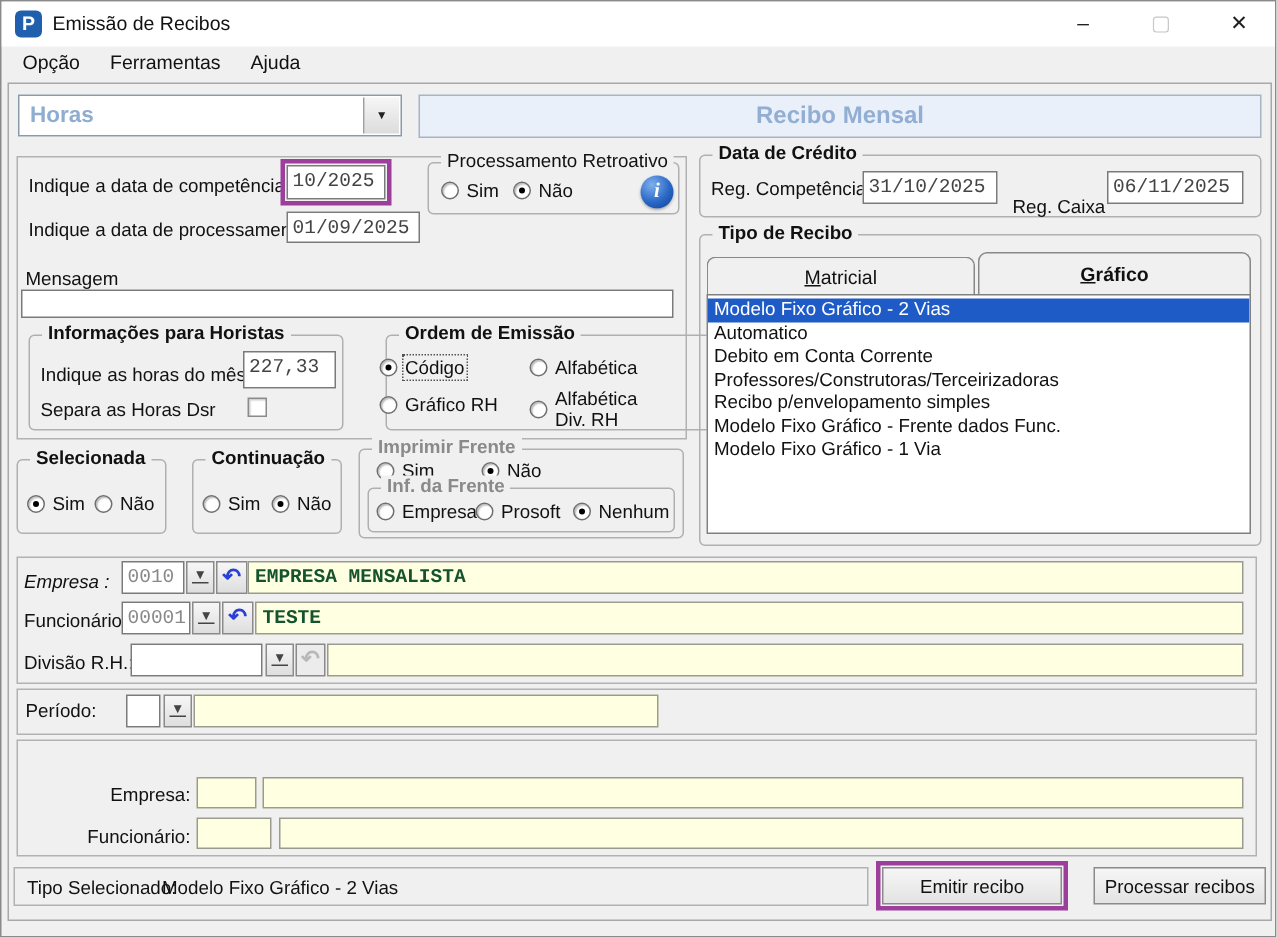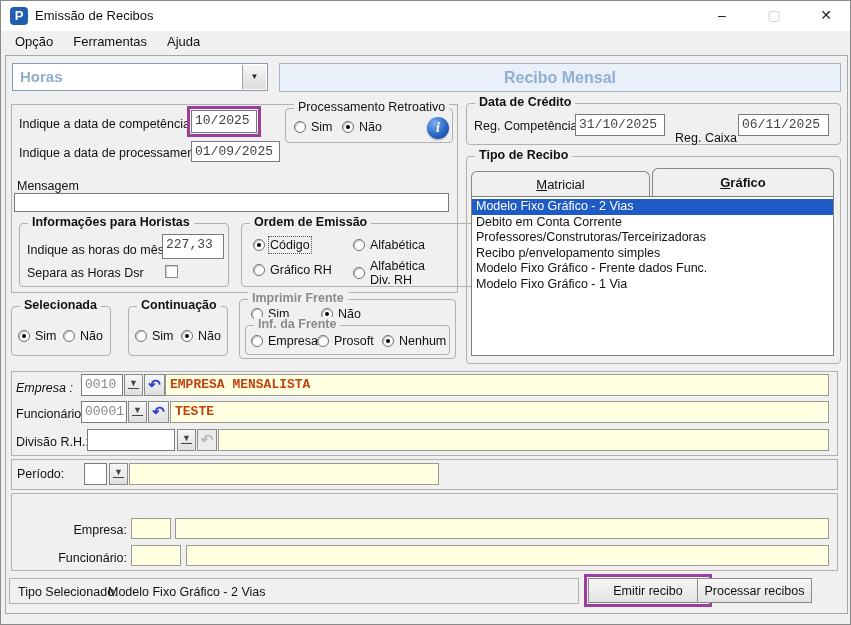--- a/index.html
+++ b/index.html
@@ -33,21 +33,21 @@
 
   .group { position:absolute; border:1px solid #b0b0b0; border-radius:4px; }
   .gtitle { position:absolute; top:-9px; left:8px; background:#f0f0f0; padding:0 4px; font-size:12.5px; white-space:nowrap; }
   .bold { font-weight:bold; }
   .gray { color:#8a8a8a; }
 
   .lbl { position:absolute; font-size:12.5px; white-space:nowrap; }
   .field { position:absolute; background:#fff; border:1px solid #7a7a7a; font-family:"Liberation Mono","DejaVu Sans Mono",monospace;
            font-size:13px; color:#444; padding:2px 3px 0 3px; overflow:hidden; white-space:nowrap; }
   .yfield { position:absolute; background:#ffffe1; border:1px solid #9a9a8e; font-family:"Liberation Mono","DejaVu Sans Mono",monospace;
-            font-size:13px; font-weight:bold; color:#c2410c; padding:2px 4px 0 4px; overflow:hidden; white-space:nowrap; }
+            font-size:13px; font-weight:bold; color:#14532d; padding:2px 4px 0 4px; overflow:hidden; white-space:nowrap; }
   .codefield { color:#888; }
   .purple-frame { position:absolute; border:3px solid #9c3e9c; }
 
   .radio-opt { position:absolute; display:flex; align-items:center; gap:5px; font-size:12.5px; white-space:nowrap; }
   .rb { width:12px; height:12px; border-radius:50%; background:#fff; border:1px solid #6f6f6f; position:relative; flex:0 0 auto;
         box-shadow:inset 1px 1px 1px rgba(0,0,0,.25); }
   .rb.on::after { content:""; position:absolute; left:3px; top:3px; width:4px; height:4px; border-radius:50%; background:#000; }
   .focus-dotted { outline:1px dotted #555; outline-offset:1px; }
   .checkbox { position:absolute; width:13px; height:13px; background:#fff; border:1px solid #8a8a8a;
               box-shadow:inset 1px 1px 1px rgba(0,0,0,.2); }
@@ -132,21 +132,21 @@
   <div class="field" style="left:13px; top:192px; width:435px; height:19px;"></div>
 
   <div class="group" style="left:18px; top:222px; width:210px; height:64px;">
     <span class="gtitle bold">Informações para Horistas</span>
   </div>
   <span class="lbl" style="left:26px; top:242px;">Indique as horas do mês</span>
   <div class="field" style="left:161px; top:233px; width:62px; height:25px;">227,33</div>
   <span class="lbl" style="left:26px; top:265px;">Separa as Horas Dsr</span>
   <span class="checkbox" style="left:164px; top:264px;"></span>
 
-  <div class="group" style="left:240px; top:222px; width:244px; height:64px;">
+  <div class="group" style="left:256px; top:222px; width:244px; height:64px;">
     <span class="gtitle bold">Ordem de Emissão</span>
   </div>
   <span class="radio-opt" style="left:252px; top:237px;">
     <span class="rb on"></span>
     <span class="focus-dotted">Código</span>
   </span>
   <span class="radio-opt" style="left:352px; top:237px;">
     <span class="rb"></span>
     <span>Alfabética</span>
   </span>
@@ -219,20 +219,21 @@
   <span class="lbl" style="left:674px; top:118px;margin-top:12px;">Reg. Caixa</span>
   <div class="field" style="left:737px; top:113px; width:91px; height:22px;">06/11/2025</div>
 
   <div class="group" style="left:465px; top:155px; width:375px; height:208px;">
     <span class="gtitle bold">Tipo de Recibo</span>
   </div>
   <div class="tab" style="left:470px; top:170px; width:179px; height:25px; line-height:25px;">Matricial</div>
   <div class="tab bold" style="left:651px; top:167px; width:182px; height:28px; line-height:28px; z-index:2;">Gráfico</div>
   <div class="listbox" style="left:470px; top:195px; width:363px; height:160px;">
     <div class="list-item selected">Modelo Fixo Gráfico - 2 Vias</div>
+    <div class="list-item">Automatico</div>
     <div class="list-item">Debito em Conta Corrente</div>
     <div class="list-item">Professores/Construtoras/Terceirizadoras</div>
     <div class="list-item">Recibo p/envelopamento simples</div>
     <div class="list-item">Modelo Fixo Gráfico - Frente dados Func.</div>
     <div class="list-item">Modelo Fixo Gráfico - 1 Via</div>
   </div>
 
   <div class="panel" style="left:10px; top:370px; width:827px; height:85px;"></div>
 
   <span class="lbl" style="left:15px; top:380px;font-style:italic;">Empresa :</span>
@@ -268,15 +269,15 @@
   <span class="rlabel" style="left:40px; top:550px; width:86px;">Funcionário:</span>
   <div class="yfield" style="left:130px; top:544px; width:50px; height:21px;"></div>
   <div class="yfield" style="left:185px; top:544px; width:643px; height:21px;"></div>
 
   <div class="statusbox">
     <span class="lbl" style="left:8px; top:6px;">Tipo Selecionado:</span>
     <span class="lbl" style="left:98px; top:6px;">Modelo Fixo Gráfico - 2 Vias</span>
   </div>
   <div class="purple-frame" style="left:583px; top:573px; width:128px; height:33px;"></div>
   <div class="btn" style="left:587px; top:577px; width:120px; height:25px; line-height:24px;">Emitir recibo</div>
-  <div class="btn" style="left:696px; top:577px; width:115px; height:25px; line-height:24px;">Processar recibos</div>
+  <div class="btn" style="left:728px; top:577px; width:115px; height:25px; line-height:24px;">Processar recibos</div>
 
 </div>
 
 </body></html>

